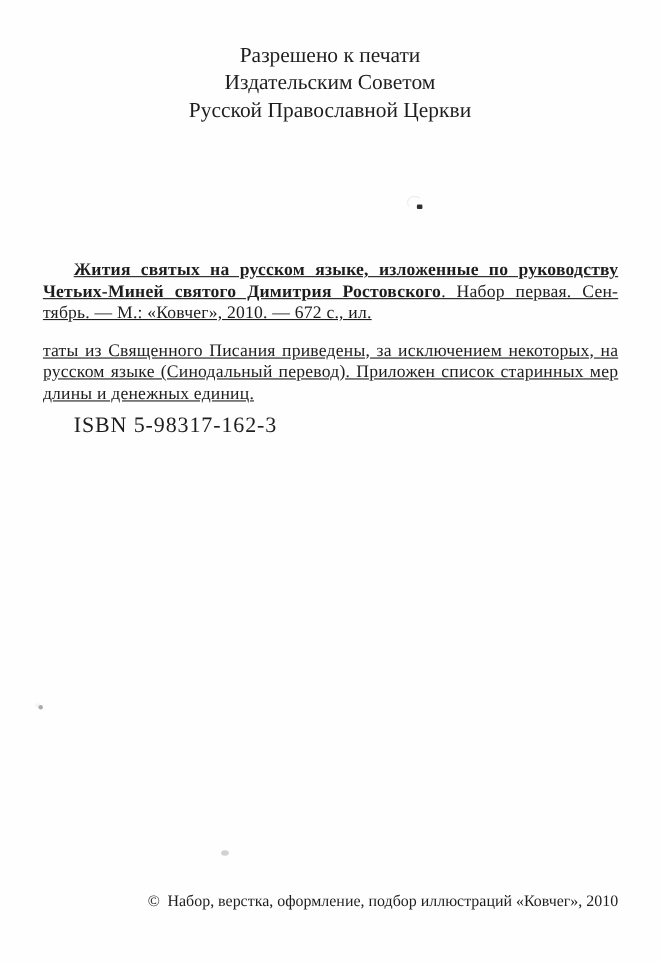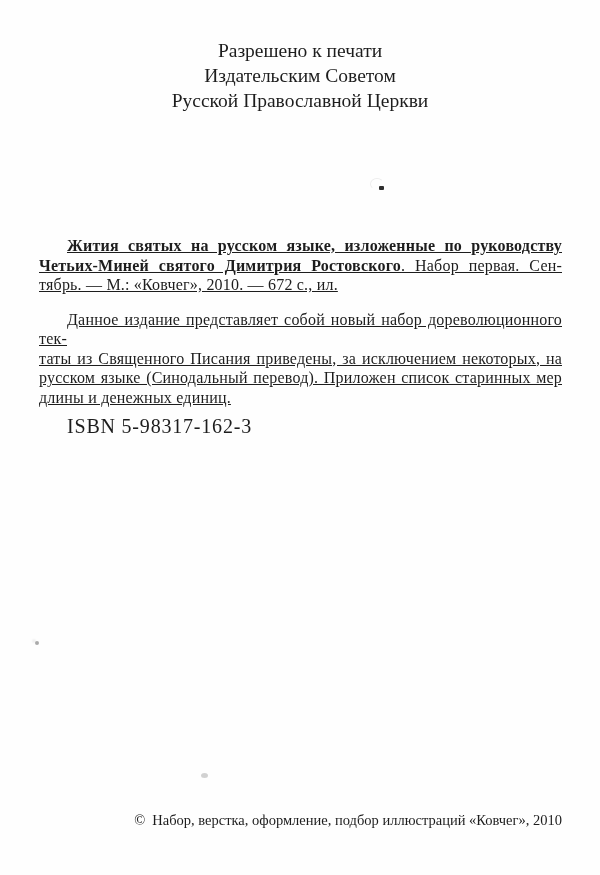--- a/index.html
+++ b/index.html
@@ -114,21 +114,20 @@
 <div class="speck speck-b"></div>
 <div class="speck speck-c"></div>
 
 <div class="text-block annotation">
     <div class="tline tline-indent"><span class="bold">Жития святых на русском языке, изложенные по руководству</span></div>
     <div class="tline"><span class="bold">Четьих-Миней святого Димитрия Ростовского</span><span>. Набор первая. Сен-</span></div>
     <div class="tline tline-last"><span>тябрь. — М.: «Ковчег», 2010. — 672 с., ил.</span></div>
   </div>
 
 <div class="text-block description">
-    <div class="tline tline-indent"><span>Данное издание представляет собой новый набор дореволюционного тек-</span></div>
     <div class="tline"><span>таты из Священного Писания приведены, за исключением некоторых, на</span></div>
     <div class="tline"><span>русском языке (Синодальный перевод). Приложен список старинных мер</span></div>
     <div class="tline tline-last"><span>длины и денежных единиц.</span></div>
   </div>
 
 <div class="isbn-line">
   <span>ISBN 5-98317-162-3</span>
 </div>
 
 <div class="footer">

